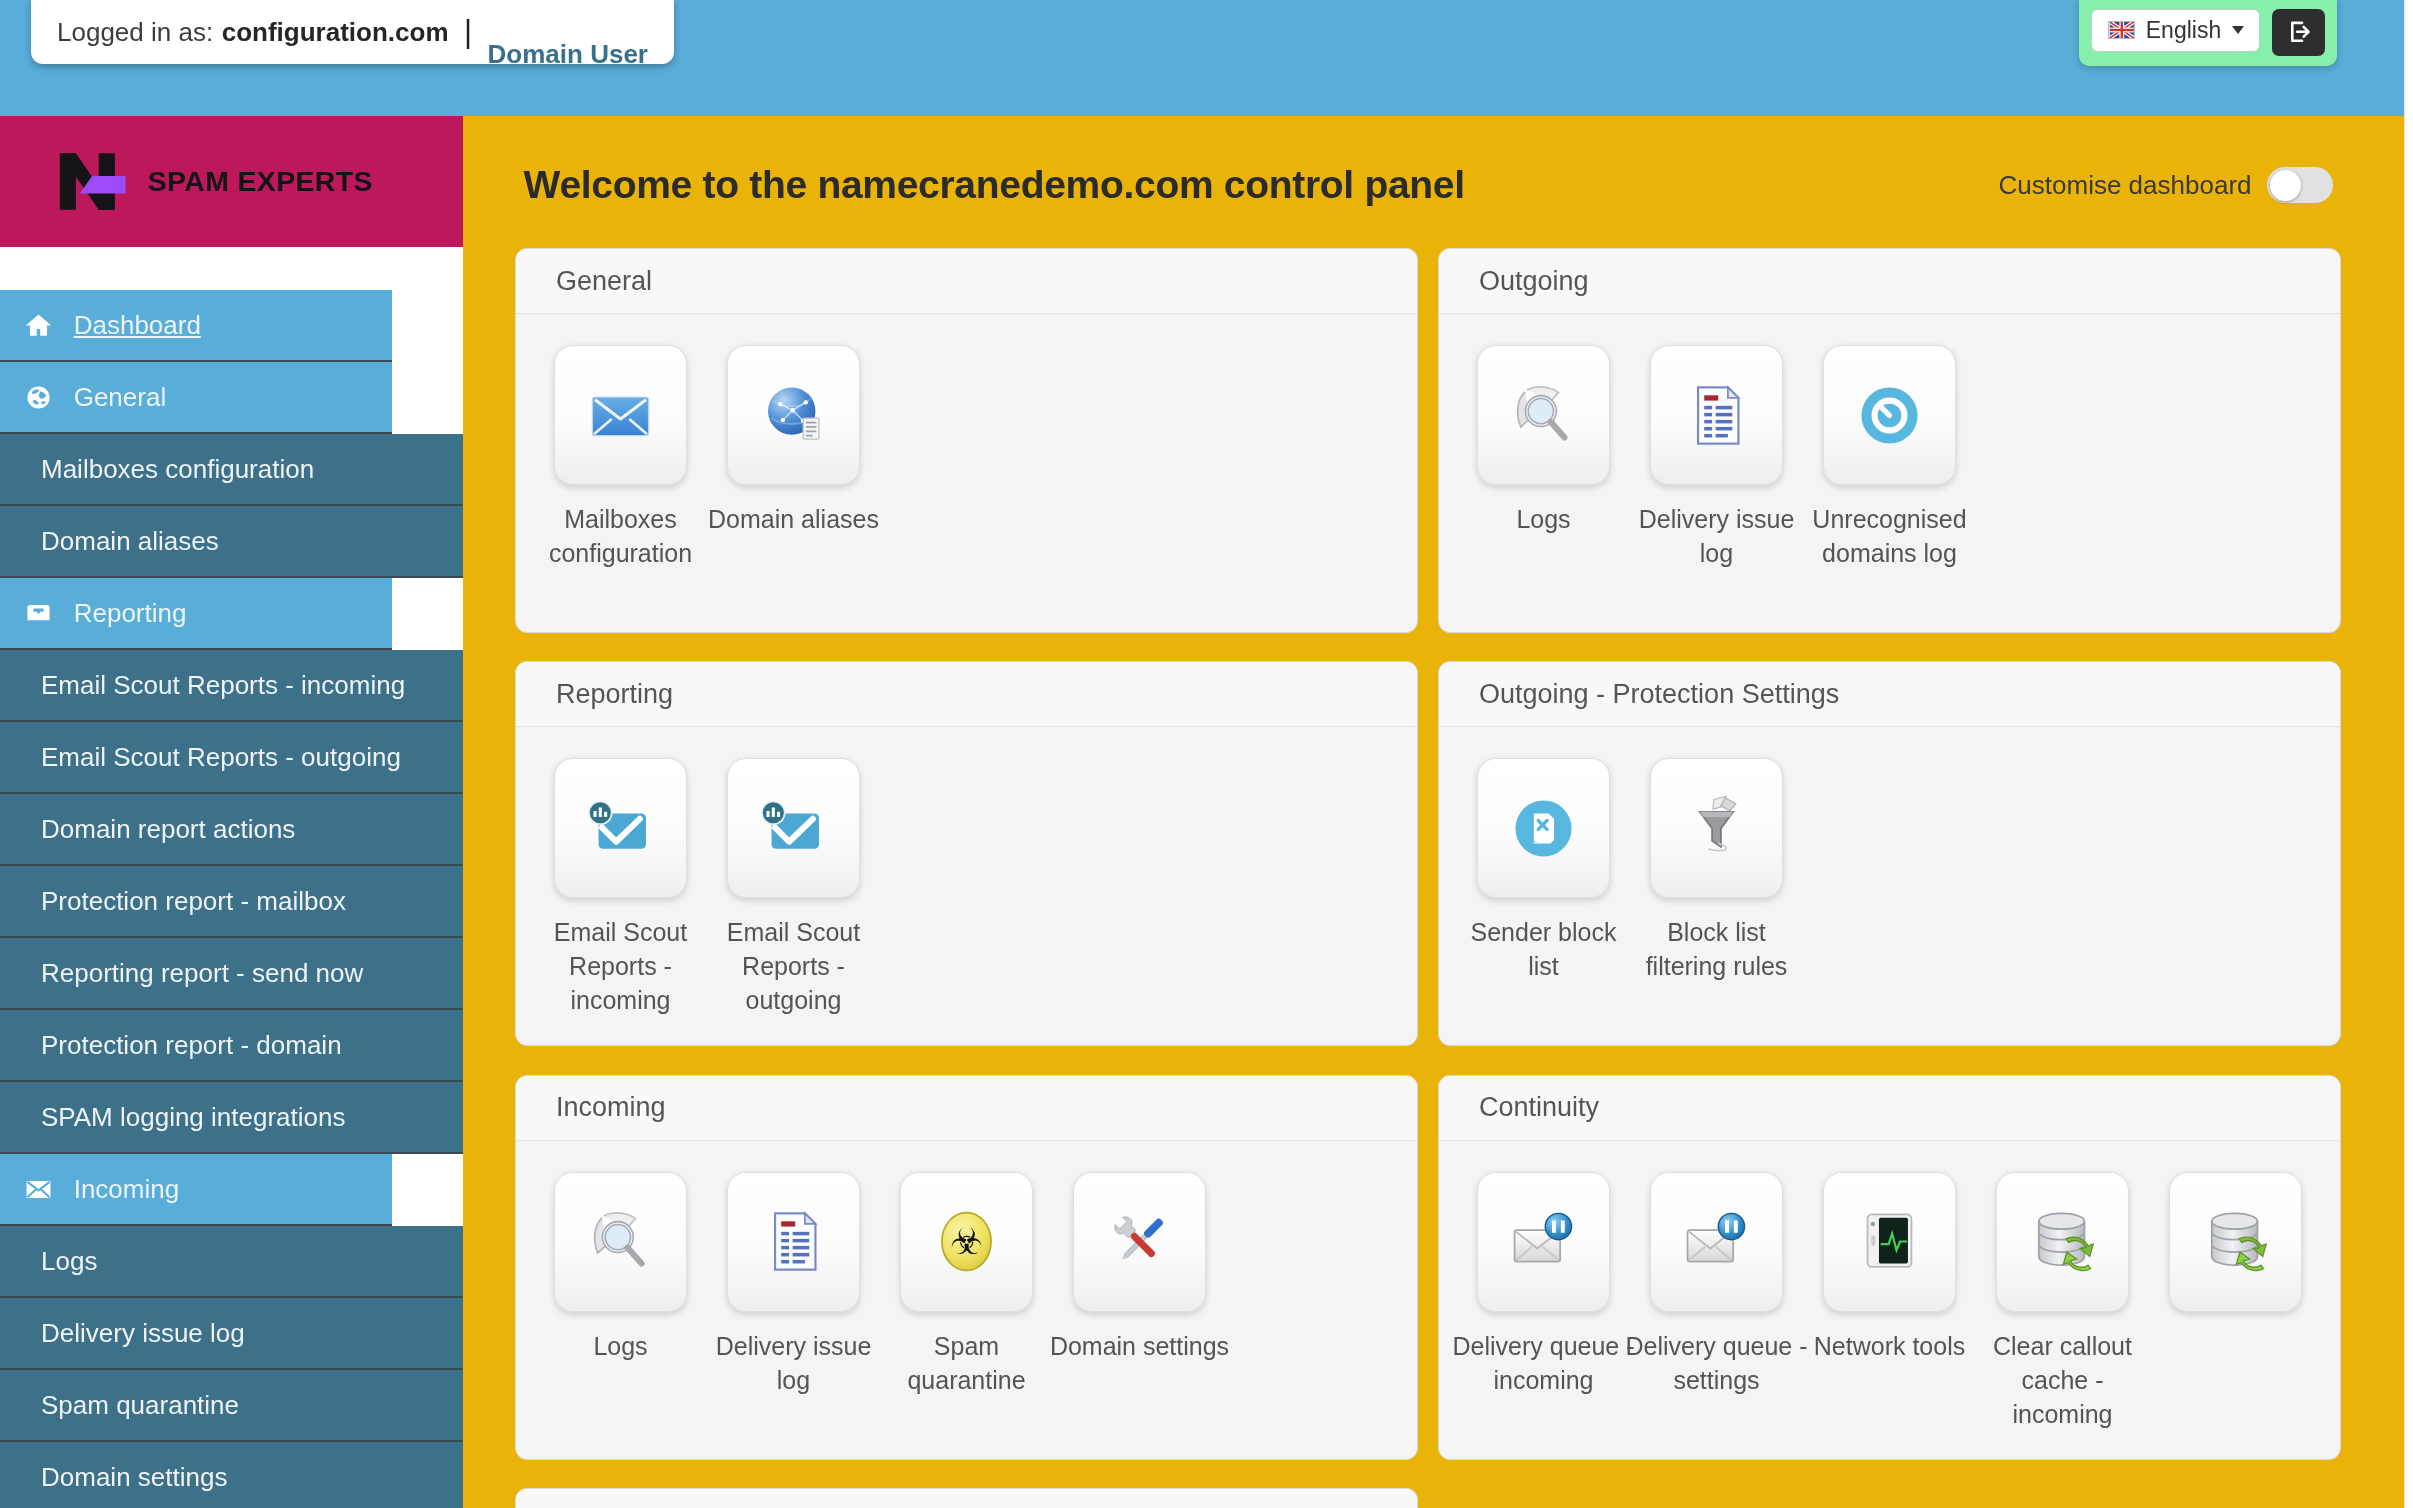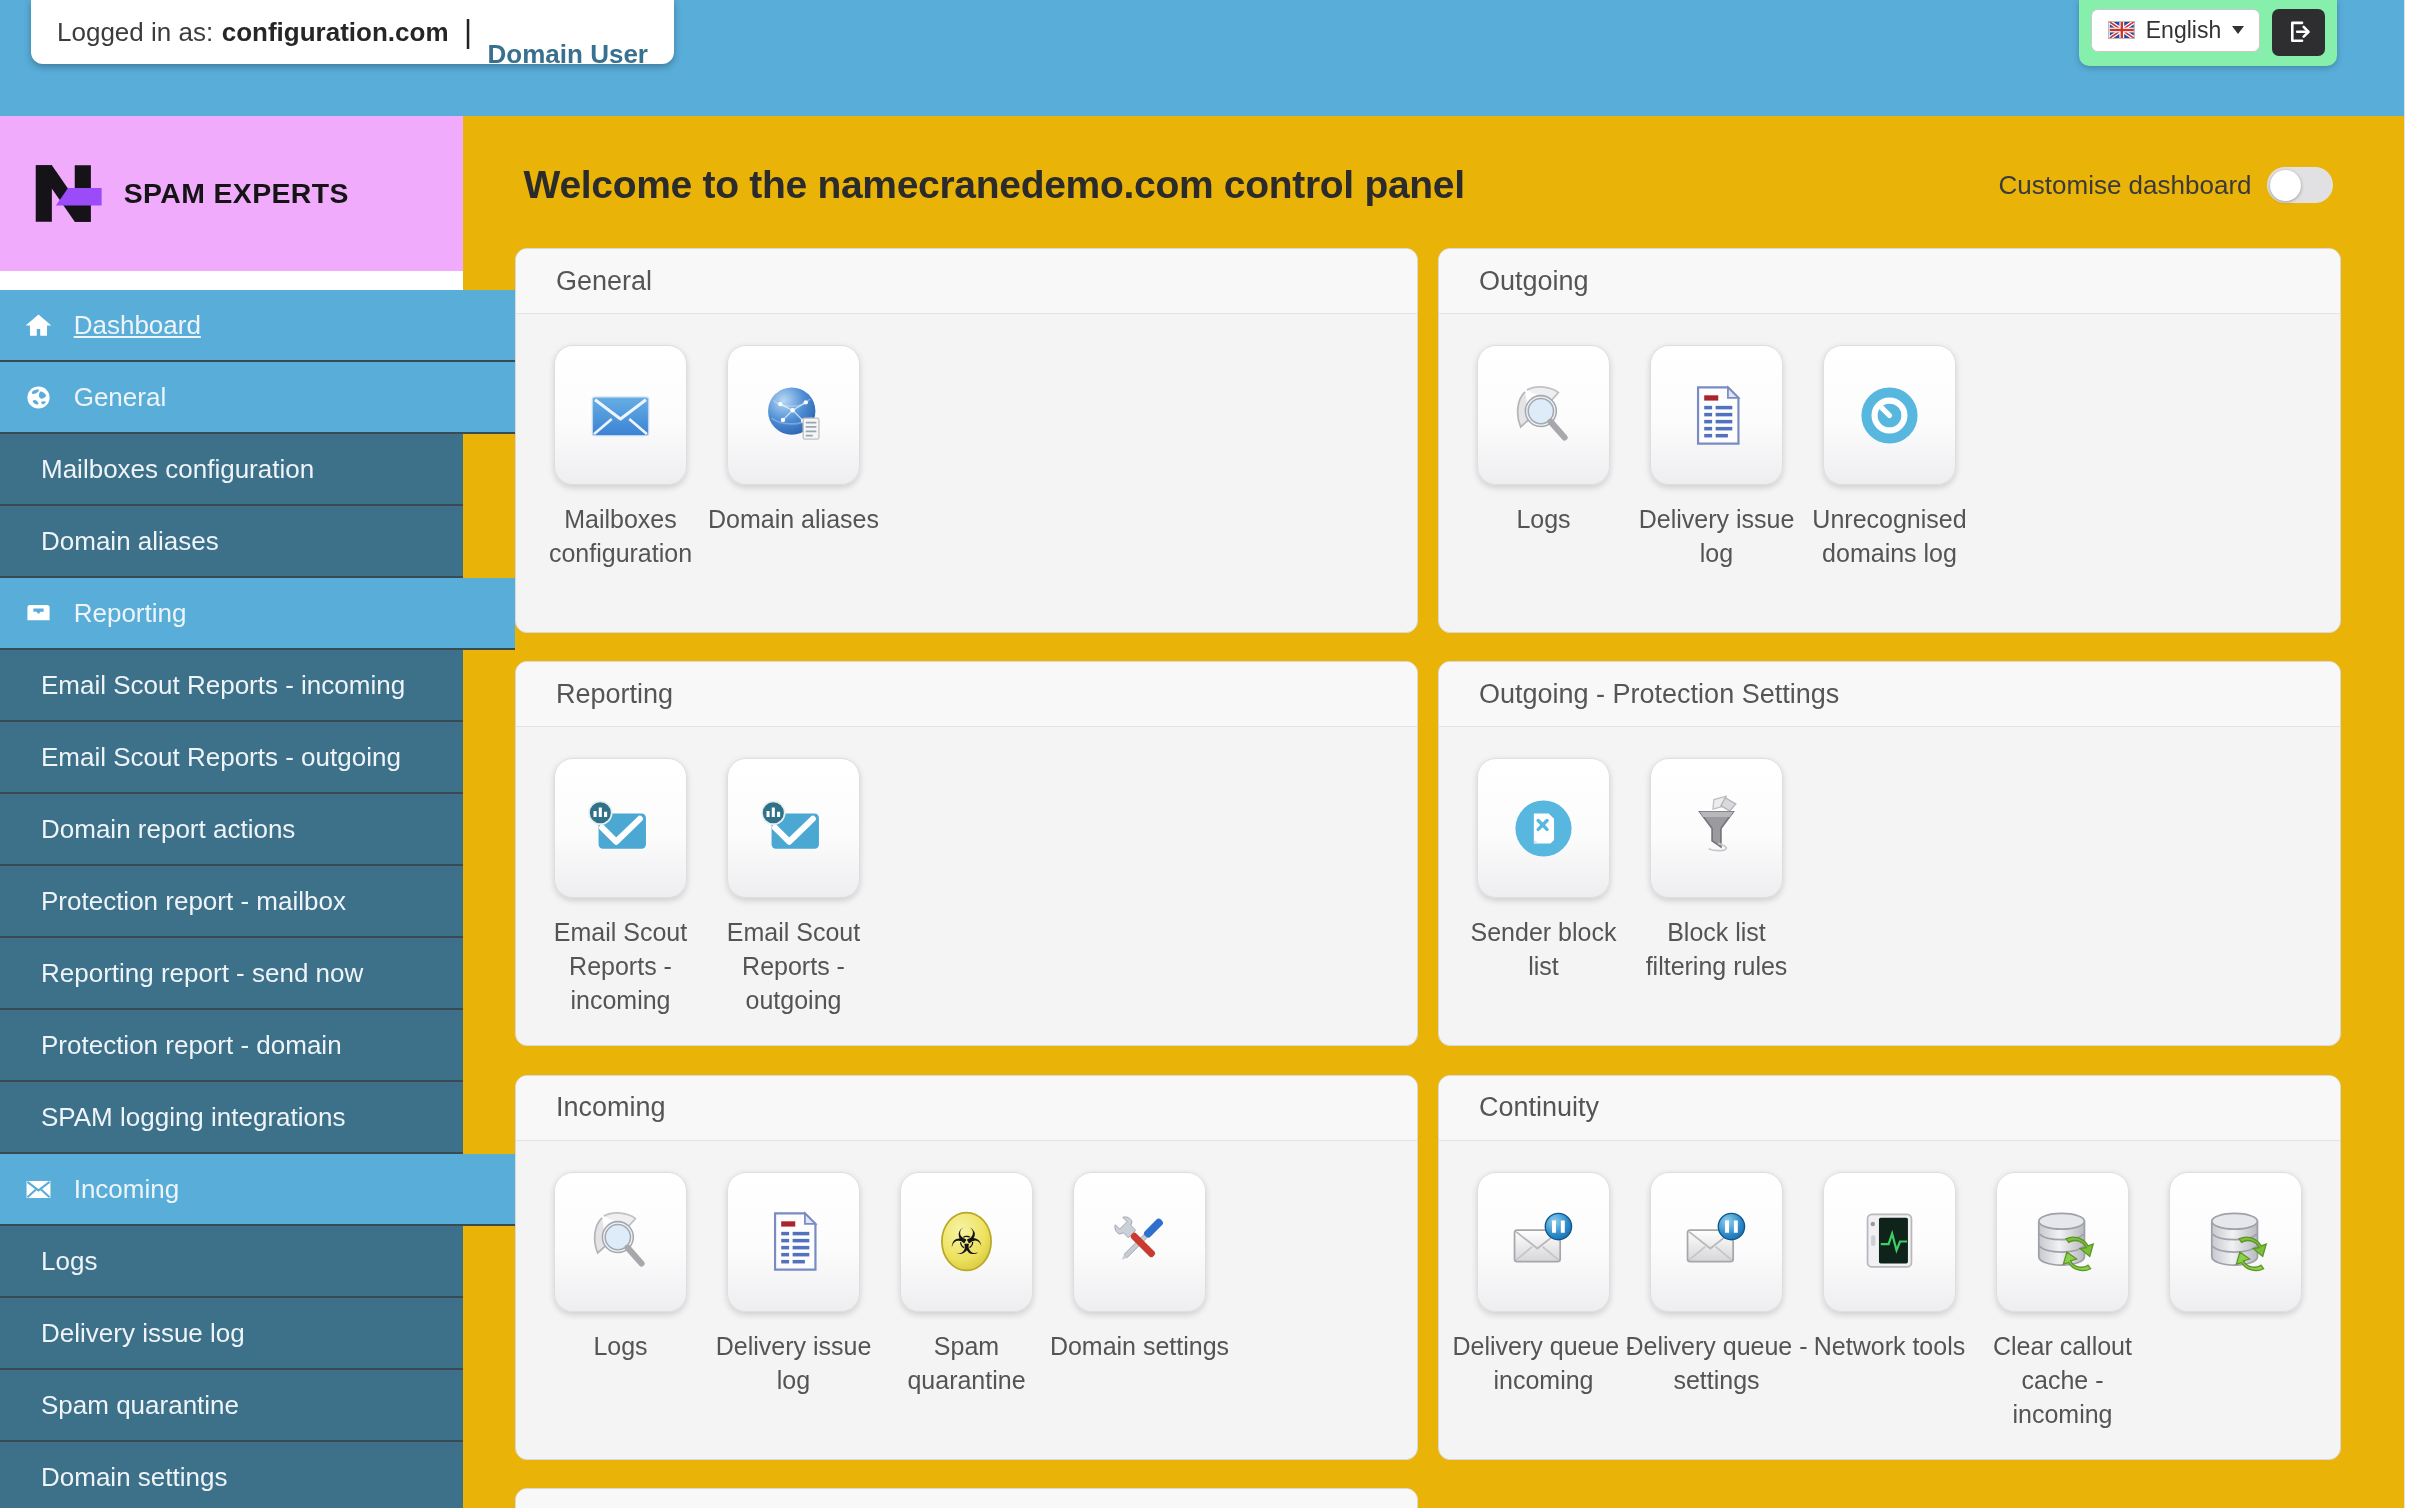--- a/index.html
+++ b/index.html
@@ -24,28 +24,28 @@
   .caret { width:0; height:0; border-left:6.9px solid transparent; border-right:6.9px solid transparent; border-top:8.6px solid #333; }
   .logout-btn { width:53px; height:47px; background:#2e2e30; border:none; border-radius:6.9px;
                 display:flex; align-items:center; justify-content:center; cursor:pointer; }
   .logout-btn svg { width:27.6px; height:27.6px; display:block; }
 
   
   .edge-strip { position:absolute; right:0; top:0; width:8.6px; height:1508px; background:#fff;
                 border-left:0.9px solid #e2e2e2; z-index:40; }
 
   
-  .logo-box { position:absolute; left:0; top:116px; width:463px; height:155px; background:#f0abfc;
-              display:flex; align-items:center; padding-left:29px; gap:20.7px; z-index:5; }
+  .logo-box { position:absolute; left:0; top:116px; width:463px; height:131px; background:#be185d;
+              display:flex; align-items:center; padding-left:53px; gap:20.7px; z-index:5; }
   .logo-box svg { display:block; }
   .logo-text { font-size:28.4px; font-weight:bold; color:#141414; letter-spacing:0.4px; white-space:nowrap; }
   .sidebar-menu { position:absolute; left:0; top:290px; width:483px; z-index:4; }
   .side-item { height:72px; border-bottom:2.6px solid #3a4a54; display:flex; align-items:center;
                color:#eef4f8; font-size:26px; cursor:pointer; }
-  .side-item.parent { width:515px; background:#59add9; padding-left:24px; }
+  .side-item.parent { width:392px; background:#59add9; padding-left:24px; }
   .side-item.child  { width:463px; background:#3d7089; padding-left:41px; }
   .side-icon { width:29px; height:29px; margin-right:20.7px; display:inline-block; }
   .side-icon svg { width:29px; height:29px; display:block; }
   .side-item.underlined .side-label { text-decoration:underline; }
 
   
   .main { position:absolute; left:463px; top:116px; right:0; bottom:0; background:#eab308; overflow:hidden;
           padding:45px 80px 0 52px; }
   .main-header { display:flex; justify-content:space-between; align-items:center; height:48px; margin-bottom:39px; }
   h1 { font-size:39px; font-weight:bold; color:#2b2b2b; margin-left:8.6px; letter-spacing:-0.3px; }

